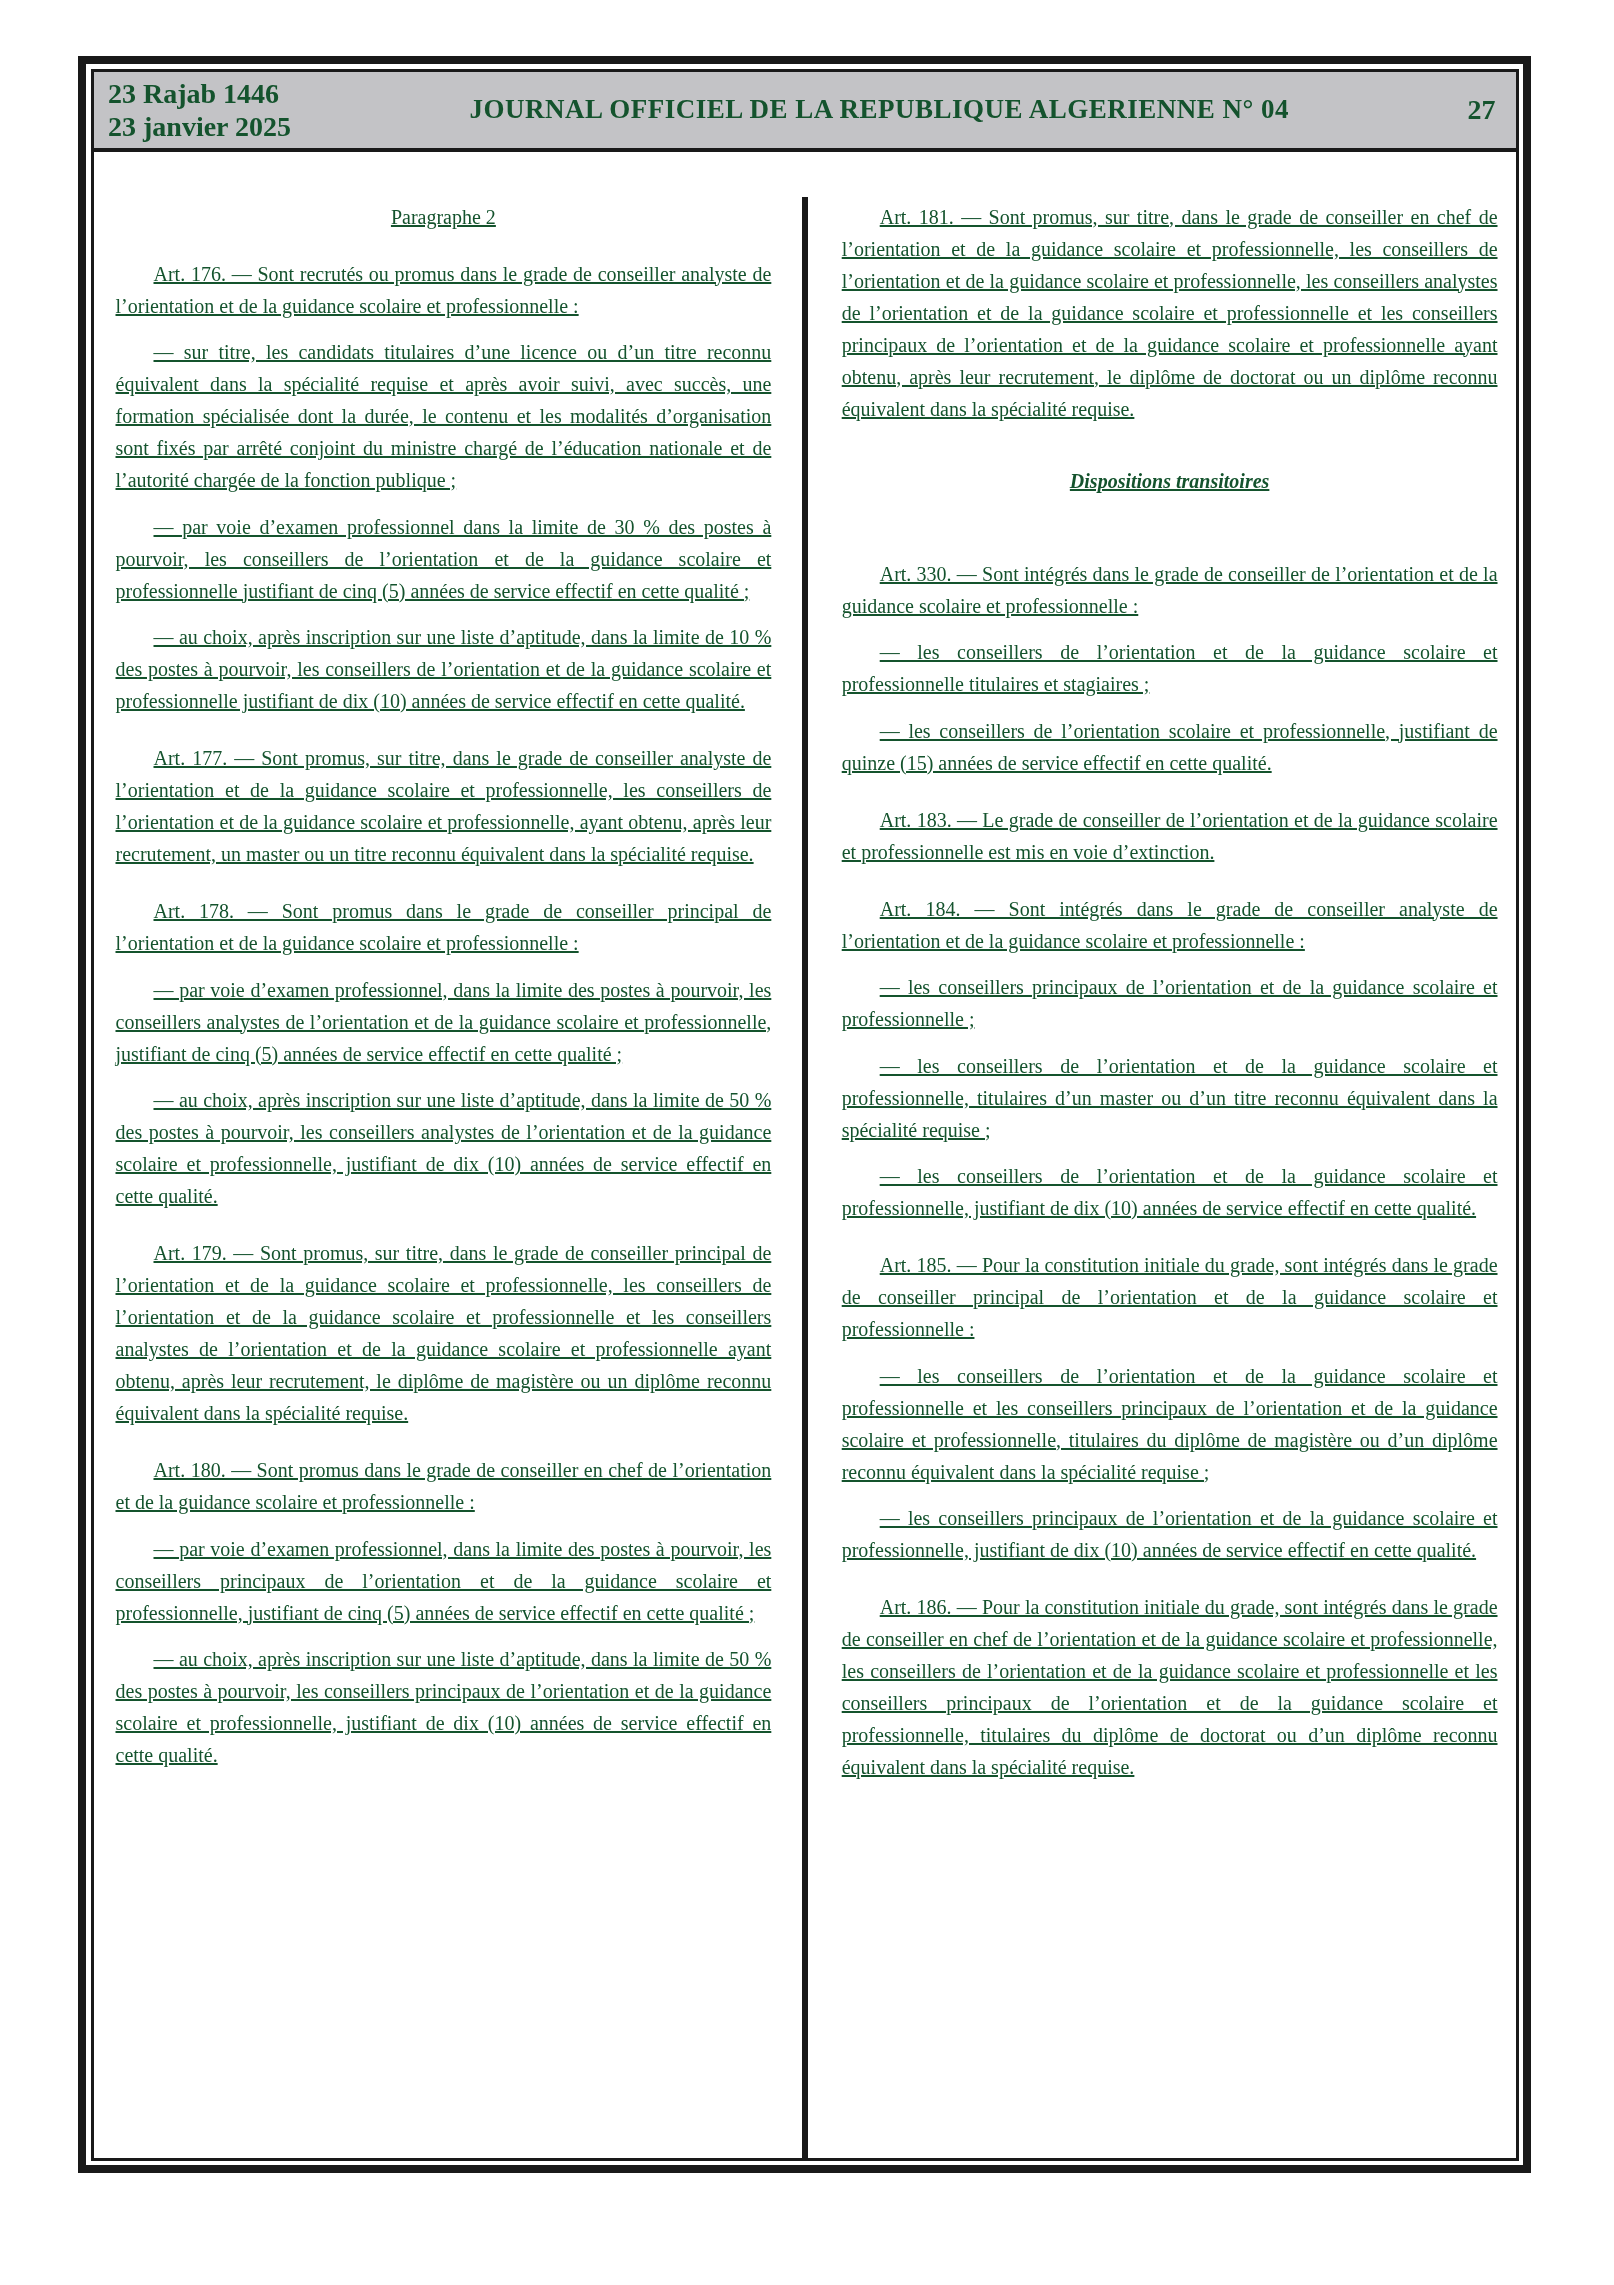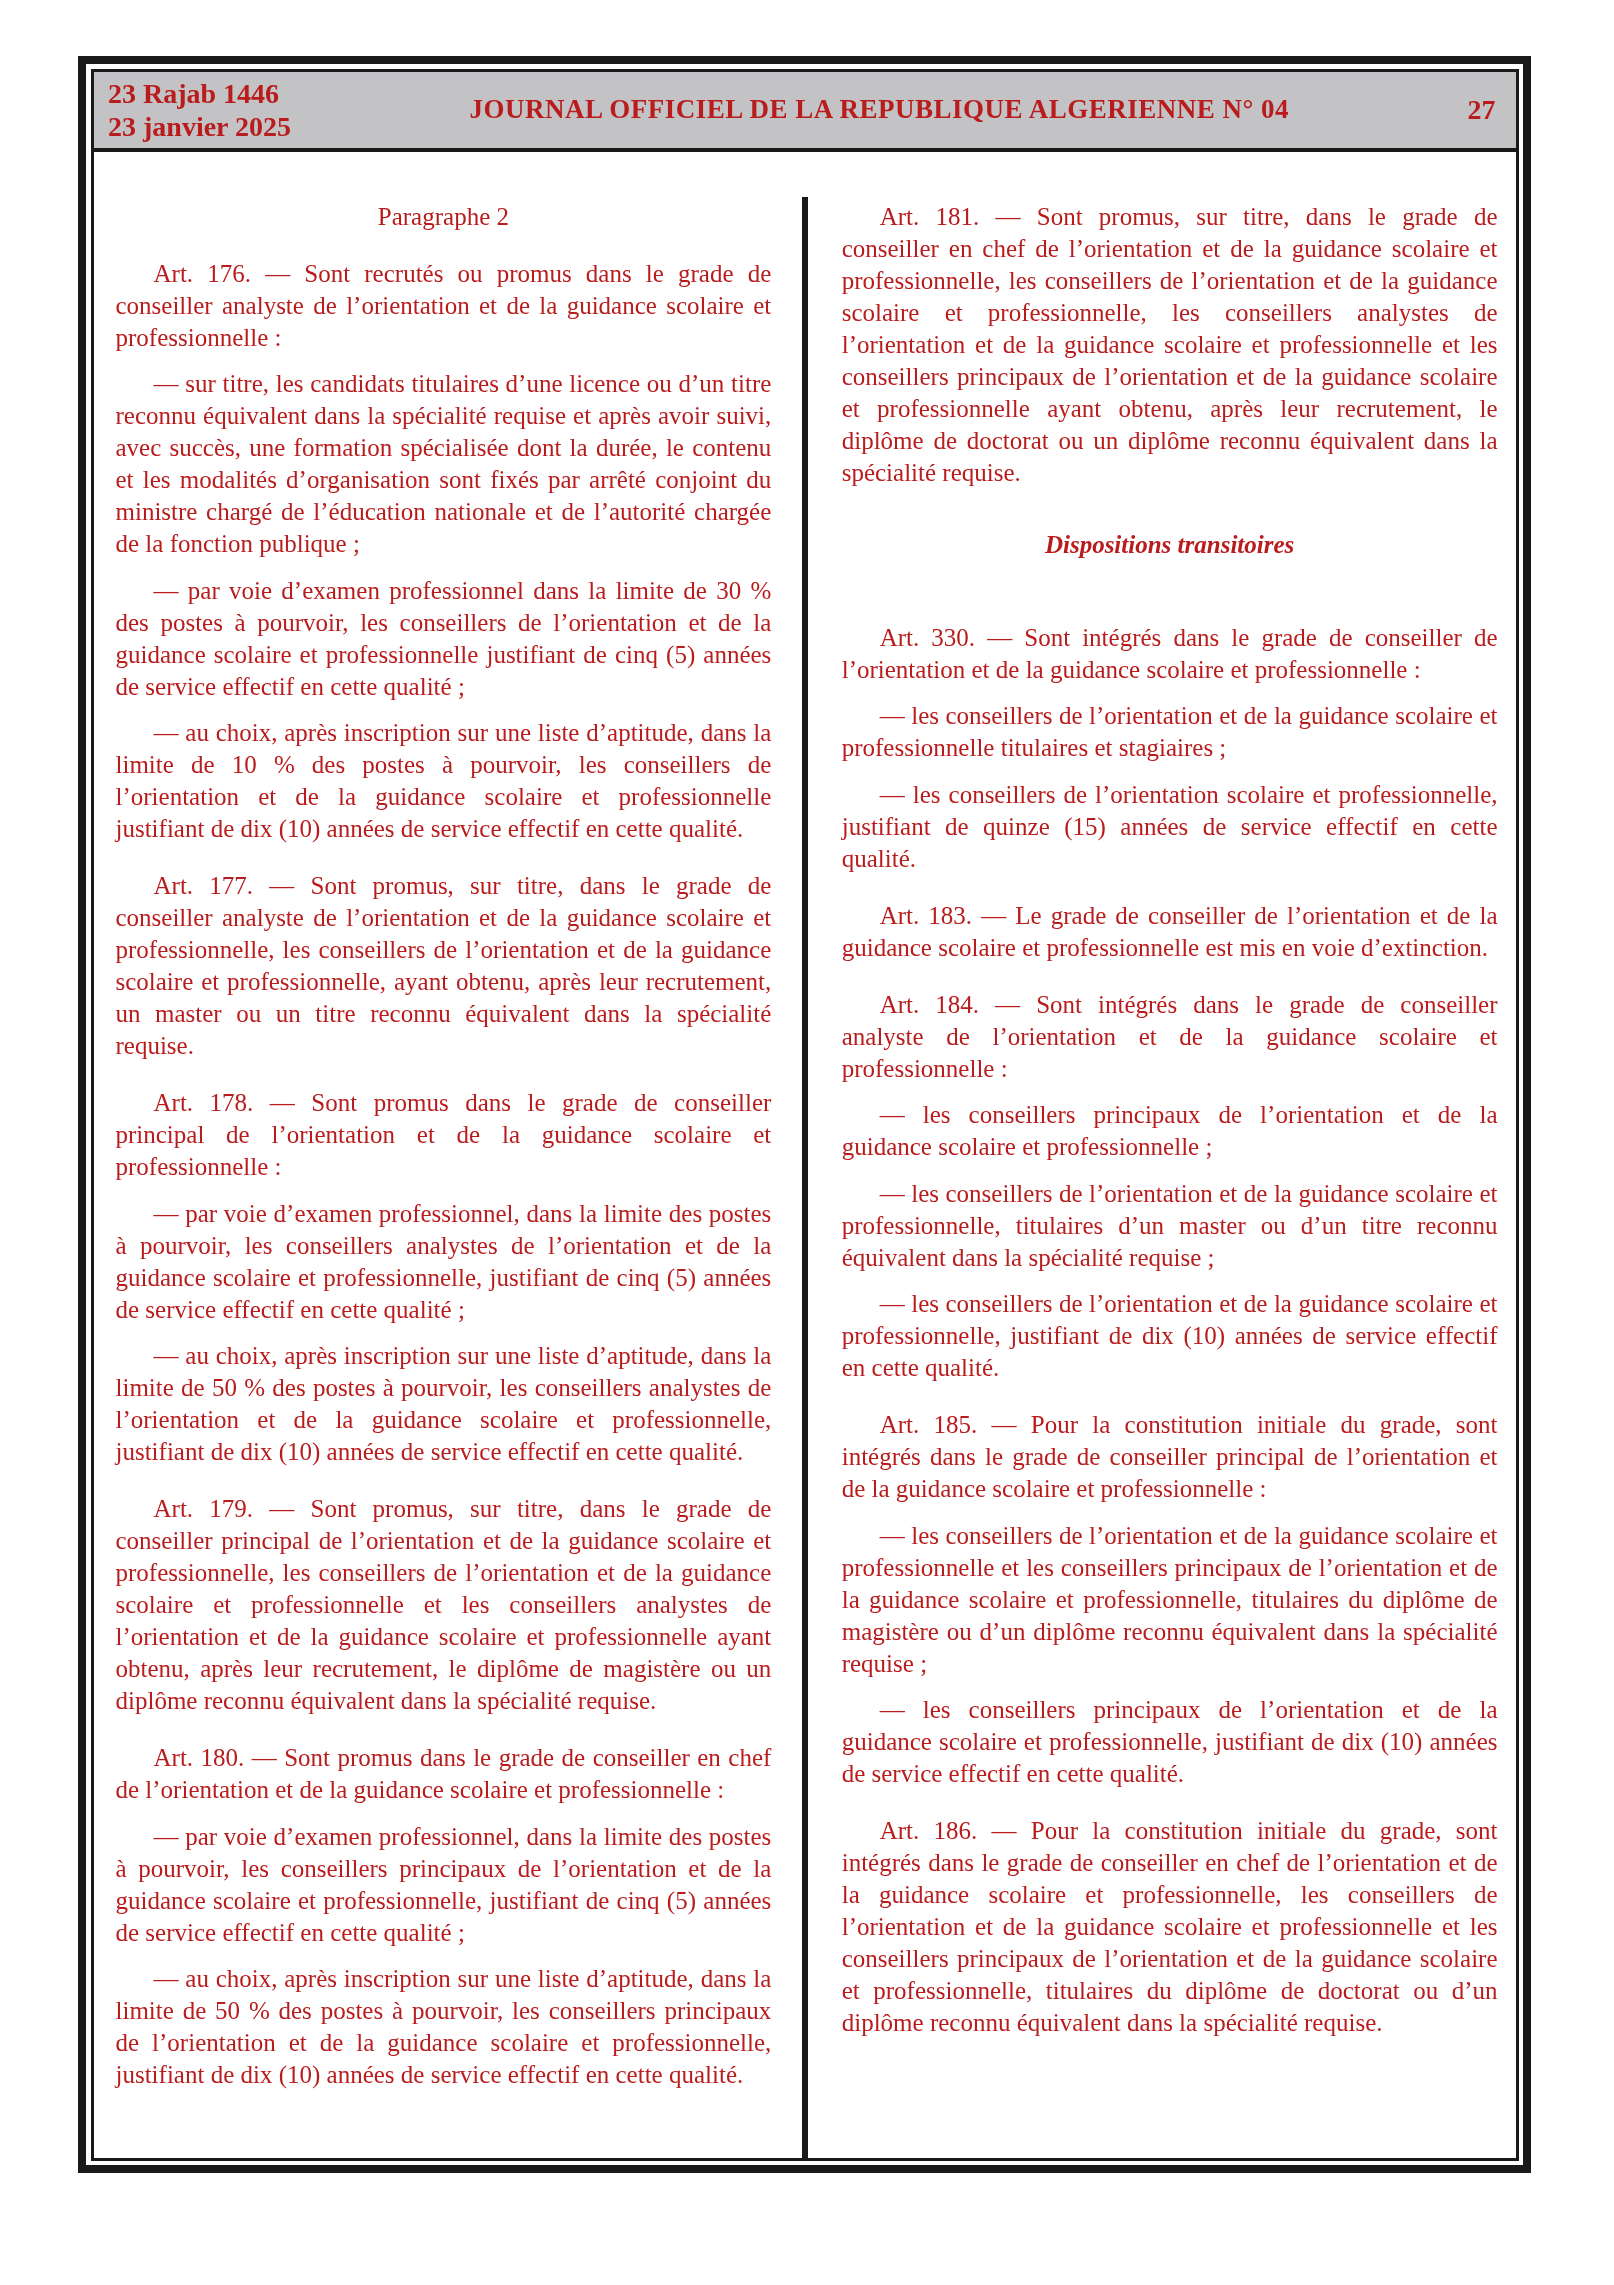--- a/index.html
+++ b/index.html
@@ -6,21 +6,21 @@
     margin: 0;
     padding: 0;
     background: #ffffff;
   }
   .page {
     position: relative;
     width: 1615px;
     height: 2285px;
     background: #ffffff;
     font-family: "Liberation Serif", "DejaVu Serif", serif;
-    color: #b91c1c;
+    color: #14532d;
   }
   .frame {
     position: absolute;
     left: 78px;
     top: 56px;
     width: 1453px;
     height: 2117px;
     border: 8.1px solid var(--border-c, #191919);
     padding: 4.5px;
     box-sizing: border-box;
@@ -61,23 +61,24 @@
     font-size: 28px;
   }
   .content {
     flex: 1;
     display: flex;
     overflow: hidden;
   }
   .col {
     flex: 1;
     box-sizing: border-box;
-    font-size: 25px;
+    font-size: 20px;
     line-height: 32px;
     padding: 49px 31px 27px 22px;
+    text-decoration: underline;
   }
   .col.right {
     padding: 49px 18px 40px 34px;
   }
   .divider {
     flex: none;
     width: 5.4px;
     background: var(--border-c, #191919);
     margin-top: 45px;
   }

